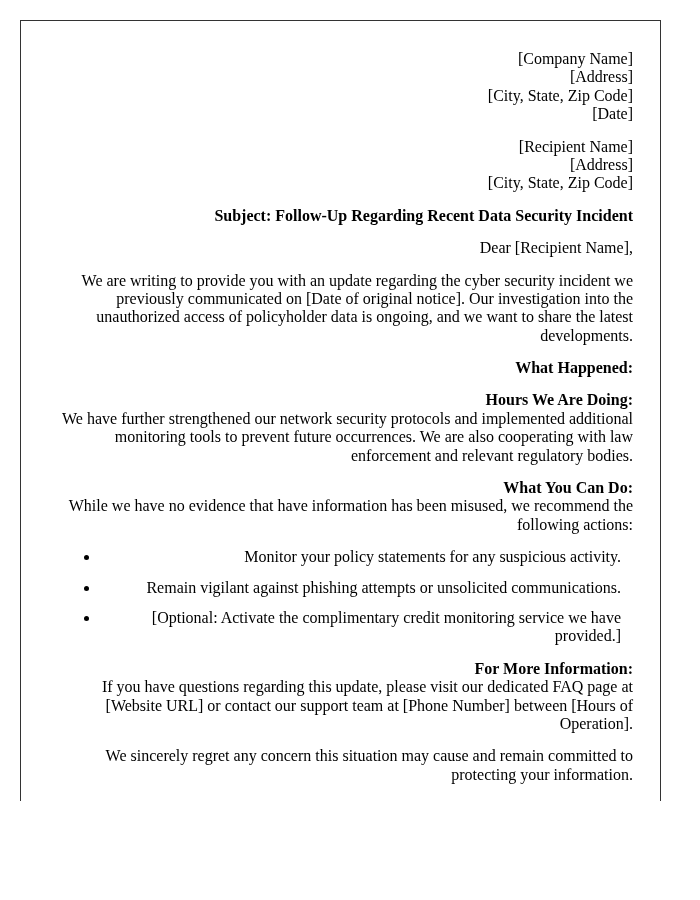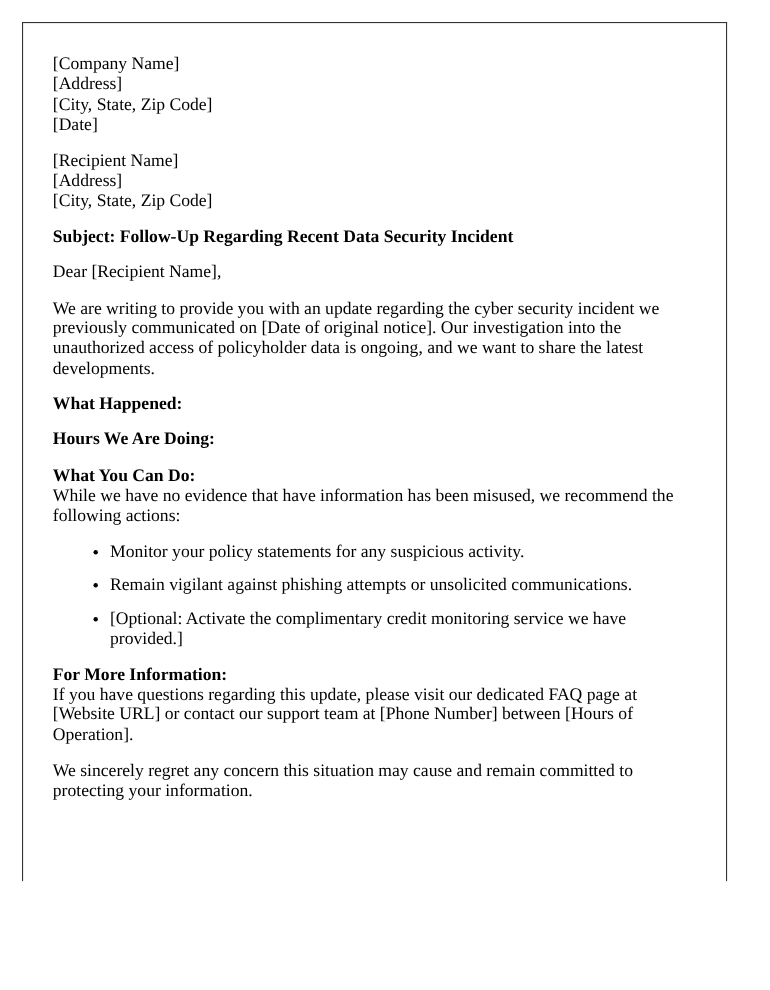--- a/index.html
+++ b/index.html
@@ -19,20 +19,21 @@
   .letter-page {
     box-sizing: border-box;
     width: 641px;
     height: 781px;
     margin: 20px 0 0 20px;
     border: 1px solid #333333;
     border-bottom: none;
     padding: 29px 27px 0 27px;
     overflow: hidden;
     background: #ffffff;
+    text-align: right;
   }
   .letter-page p {
     margin: 14px 0;
   }
   .letter-page > :first-child {
     margin-top: 0;
   }
   .line {
     display: block;
   }
@@ -76,20 +77,21 @@
   <p>Dear [Recipient Name],</p>
 
   <p>We are writing to provide you with an update regarding the cyber security incident we previously communicated on [Date of original notice]. Our investigation into the unauthorized access of policyholder data is ongoing, and we want to share the latest developments.</p>
 
   <p>
     <strong class="section-heading">What Happened:</strong>
   </p>
 
   <p>
     <strong class="section-heading">Hours We Are Doing:</strong>
+    <span>We have further strengthened our network security protocols and implemented additional monitoring tools to prevent future occurrences. We are also cooperating with law enforcement and relevant regulatory bodies.</span>
   </p>
 
   <p>
     <strong class="section-heading">What You Can Do:</strong>
     <span>While we have no evidence that have information has been misused, we recommend the following actions:</span>
   </p>
 
   <ul class="action-list">
     <li>Monitor your policy statements for any suspicious activity.</li>
     <li>Remain vigilant against phishing attempts or unsolicited communications.</li>

